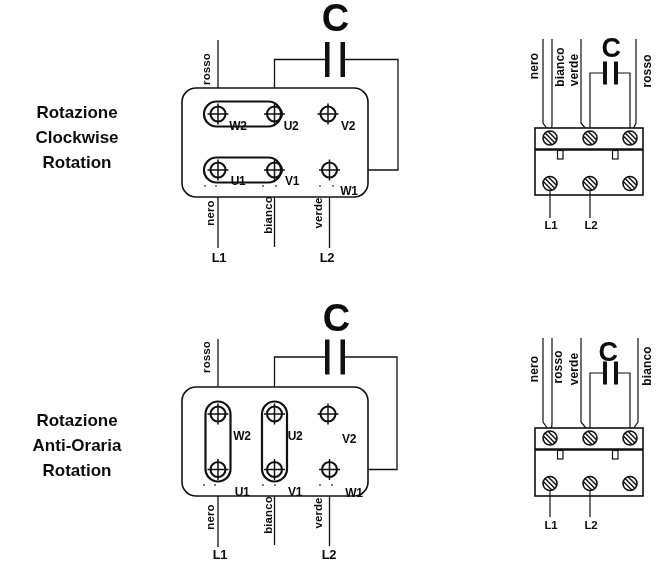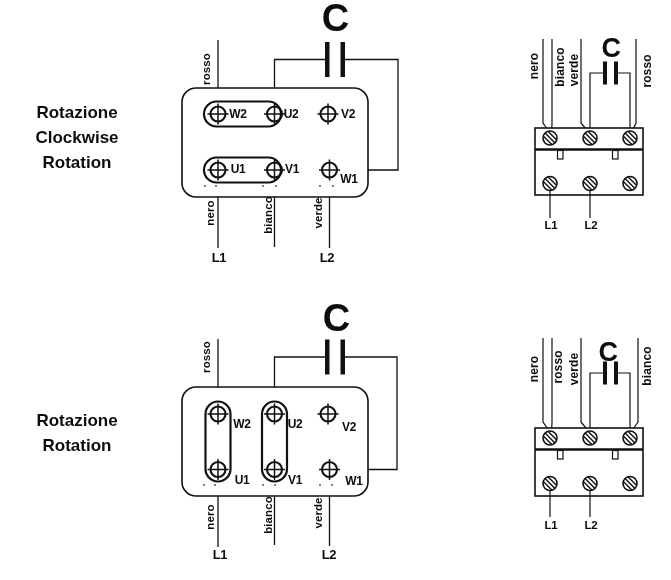--- a/index.html
+++ b/index.html
@@ -6,21 +6,21 @@
   #canvas{
     position:relative;width:671px;height:580px;background:#ffffff;
     font-family:"Liberation Sans", sans-serif;color:#0d0d0d;overflow:hidden;
   }
   #linework{position:absolute;left:0;top:0;}
   .lbl{
     position:absolute;transform:translate(-50%,-50%);
     font-weight:bold;white-space:nowrap;color:#0d0d0d;line-height:1;
   }
   .v{transform:translate(-50%,-50%) rotate(-90deg);}
-  .term-lbl{font-size:12px;letter-spacing:-0.3px;}
+  .term-lbl{font-size:12px;letter-spacing:-0.3px;margin-top:12px;}
   .wire-lbl{font-size:11.5px;letter-spacing:0.1px;}
   .wire-lbl-tb{font-size:12px;letter-spacing:0.1px;}
   .line-lbl{font-size:13px;letter-spacing:-0.3px;}
   .line-lbl-sm{font-size:11.5px;letter-spacing:-0.3px;}
   .cap-big{font-size:38px;letter-spacing:-1px;}
   .cap-sm{font-size:27px;letter-spacing:-0.5px;}
   .title-block{
     position:absolute;left:2px;width:150px;text-align:center;
     font-size:17px;font-weight:bold;line-height:25px;color:#0d0d0d;
   }
@@ -146,20 +146,21 @@
     </g>
   </svg>
 
   <div class="title-block" id="title-cw">
     <div>Rotazione</div>
     <div>Clockwise</div>
     <div>Rotation</div>
   </div>
   <div class="title-block" id="title-ccw">
     <div>Rotazione</div>
+    <div>Anti-Oraria</div>
     <div>Rotation</div>
   </div>
 
   <span class="lbl cap-big" style="left:335px;top:18px;">C</span>
   <span class="lbl v wire-lbl" style="left:207px;top:69px;">rosso</span>
   <span class="lbl term-lbl" style="left:238px;top:114px;">W2</span>
   <span class="lbl term-lbl" style="left:291px;top:114px;">U2</span>
   <span class="lbl term-lbl" style="left:348px;top:114px;">V2</span>
   <span class="lbl term-lbl" style="left:238px;top:169px;">U1</span>
   <span class="lbl term-lbl" style="left:292px;top:169px;">V1</span>

